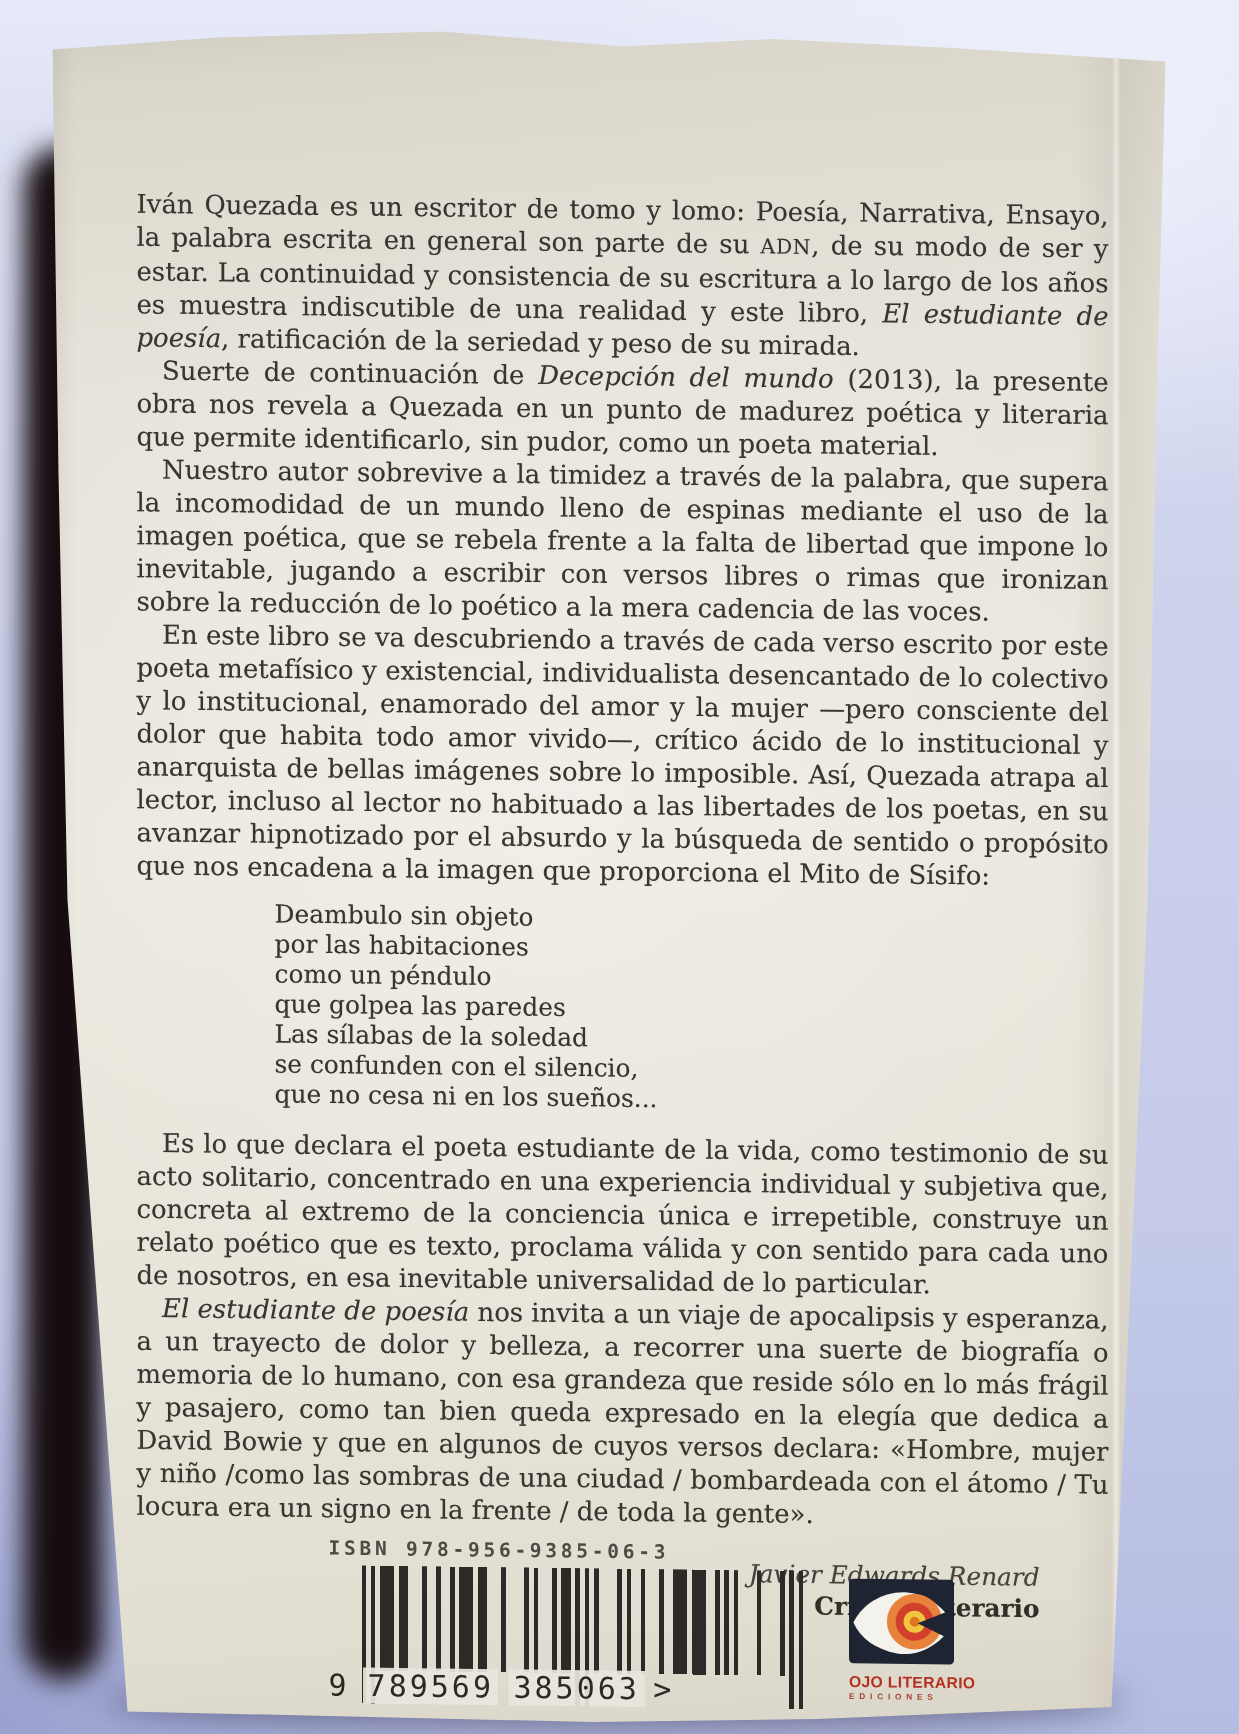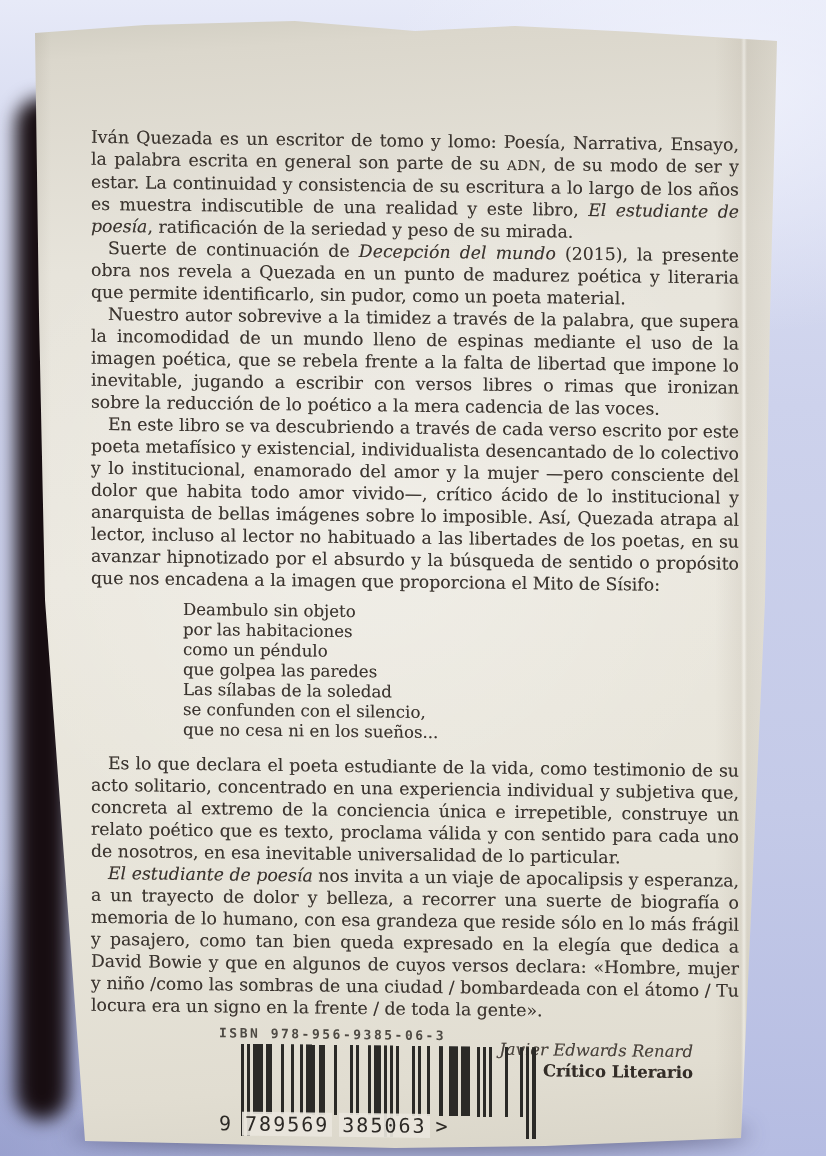--- a/index.html
+++ b/index.html
@@ -86,21 +86,21 @@
 <div class="backdrop"></div>
 <div class="book-shadow-left"></div>
 <div class="book-shadow-bottom"></div>
 
 <div class="book">
   <div class="cover-inner">
 
     <div class="cover-text" id="cover-text">
       <div id="paras-top">
           <p class="para"><span>Iván Quezada es un escritor de tomo y lomo: Poesía, Narrativa, Ensayo, la palabra escrita en general son parte de su </span><span class="sc">ADN</span><span>, de su modo de ser y estar. La continuidad y consistencia de su escritura a lo largo de los años es muestra indiscutible de una realidad y este libro, </span><span class="it">El estudiante de poesía</span><span>, ratificación de la seriedad y peso de su mirada.</span></p>
-          <p class="para ind"><span>Suerte de continuación de </span><span class="it">Decepción del mundo</span><span> (2015), la presente obra nos revela a Quezada en un punto de madurez poética y literaria que permite identificarlo, sin pudor, como un poeta material.</span></p>
+          <p class="para ind"><span>Suerte de continuación de </span><span class="it">Decepción del mundo</span><span> (2013), la presente obra nos revela a Quezada en un punto de madurez poética y literaria que permite identificarlo, sin pudor, como un poeta material.</span></p>
           <p class="para ind"><span>Nuestro autor sobrevive a la timidez a través de la palabra, que supera la incomodidad de un mundo lleno de espinas mediante el uso de la imagen poética, que se rebela frente a la falta de libertad que impone lo inevitable, jugando a escribir con versos libres o rimas que ironizan sobre la reducción de lo poético a la mera cadencia de las voces.</span></p>
           <p class="para ind"><span>En este libro se va descubriendo a través de cada verso escrito por este poeta metafísico y existencial, individualista desencantado de lo colectivo y lo institucional, enamorado del amor y la mujer —pero consciente del dolor que habita todo amor vivido—, crítico ácido de lo institucional y anarquista de bellas imágenes sobre lo imposible. Así, Quezada atrapa al lector, incluso al lector no habituado a las libertades de los poetas, en su avanzar hipnotizado por el absurdo y la búsqueda de sentido o propósito que nos encadena a la imagen que proporciona el Mito de Sísifo:</span></p>
         </div>
       <div class="poem" id="poem">
           <div>Deambulo sin objeto</div>
           <div>por las habitaciones</div>
           <div>como un péndulo</div>
           <div>que golpea las paredes</div>
           <div>Las sílabas de la soledad</div>
           <div>se confunden con el silencio,</div>
@@ -153,15 +153,28 @@
           </svg>
         <div class="barcode-digits">
           <span class="bd-first" id="bd-first">9</span>
           <span class="bd-g1" id="bd-g1">789569</span>
           <span class="bd-g2" id="bd-g2">385063</span>
           <span class="bd-arrow">&gt;</span>
         </div>
       </div>
     </div>
 
+    <div class="publisher">
+      <svg width="70" height="58" viewBox="0 0 72 58">
+        <rect x="0" y="0" width="72" height="58" rx="3" fill="#1e2432"></rect>
+        <path d="M3,30 C10,16 25,8 40,9 C53,10 64,18 70,28 L70,33 C61,45 48,53 33,51 C18,48 8,41 3,30 Z" fill="#f4f2ec"></path>
+        <circle cx="45" cy="29" r="19" fill="#e8823a"></circle>
+        <circle cx="45" cy="29" r="13" fill="#d23f2c"></circle>
+        <circle cx="45" cy="29" r="7.6" fill="#f1c53d"></circle>
+        <circle cx="45" cy="29" r="3.4" fill="#e0761f"></circle>
+        <path d="M72,20 L47,30 L72,42 Z" fill="#1e2432"></path>
+      </svg>
+      <div class="pub-name">OJO LITERARIO</div>
+      <div class="pub-sub">EDICIONES</div>
+    </div>
 
   </div>
 </div>
 
 </body></html>

